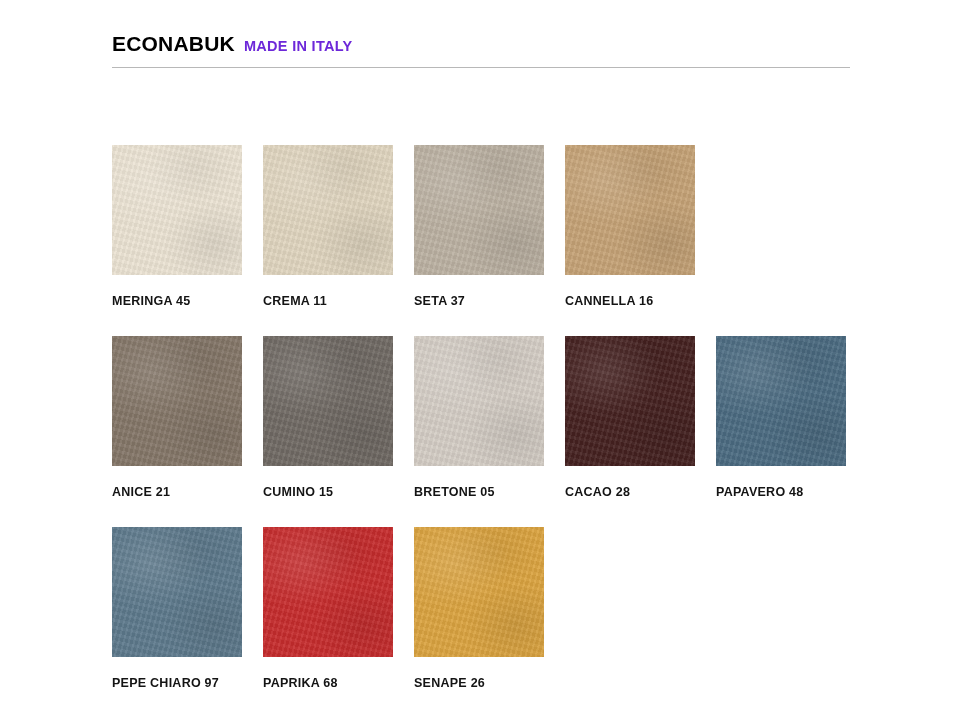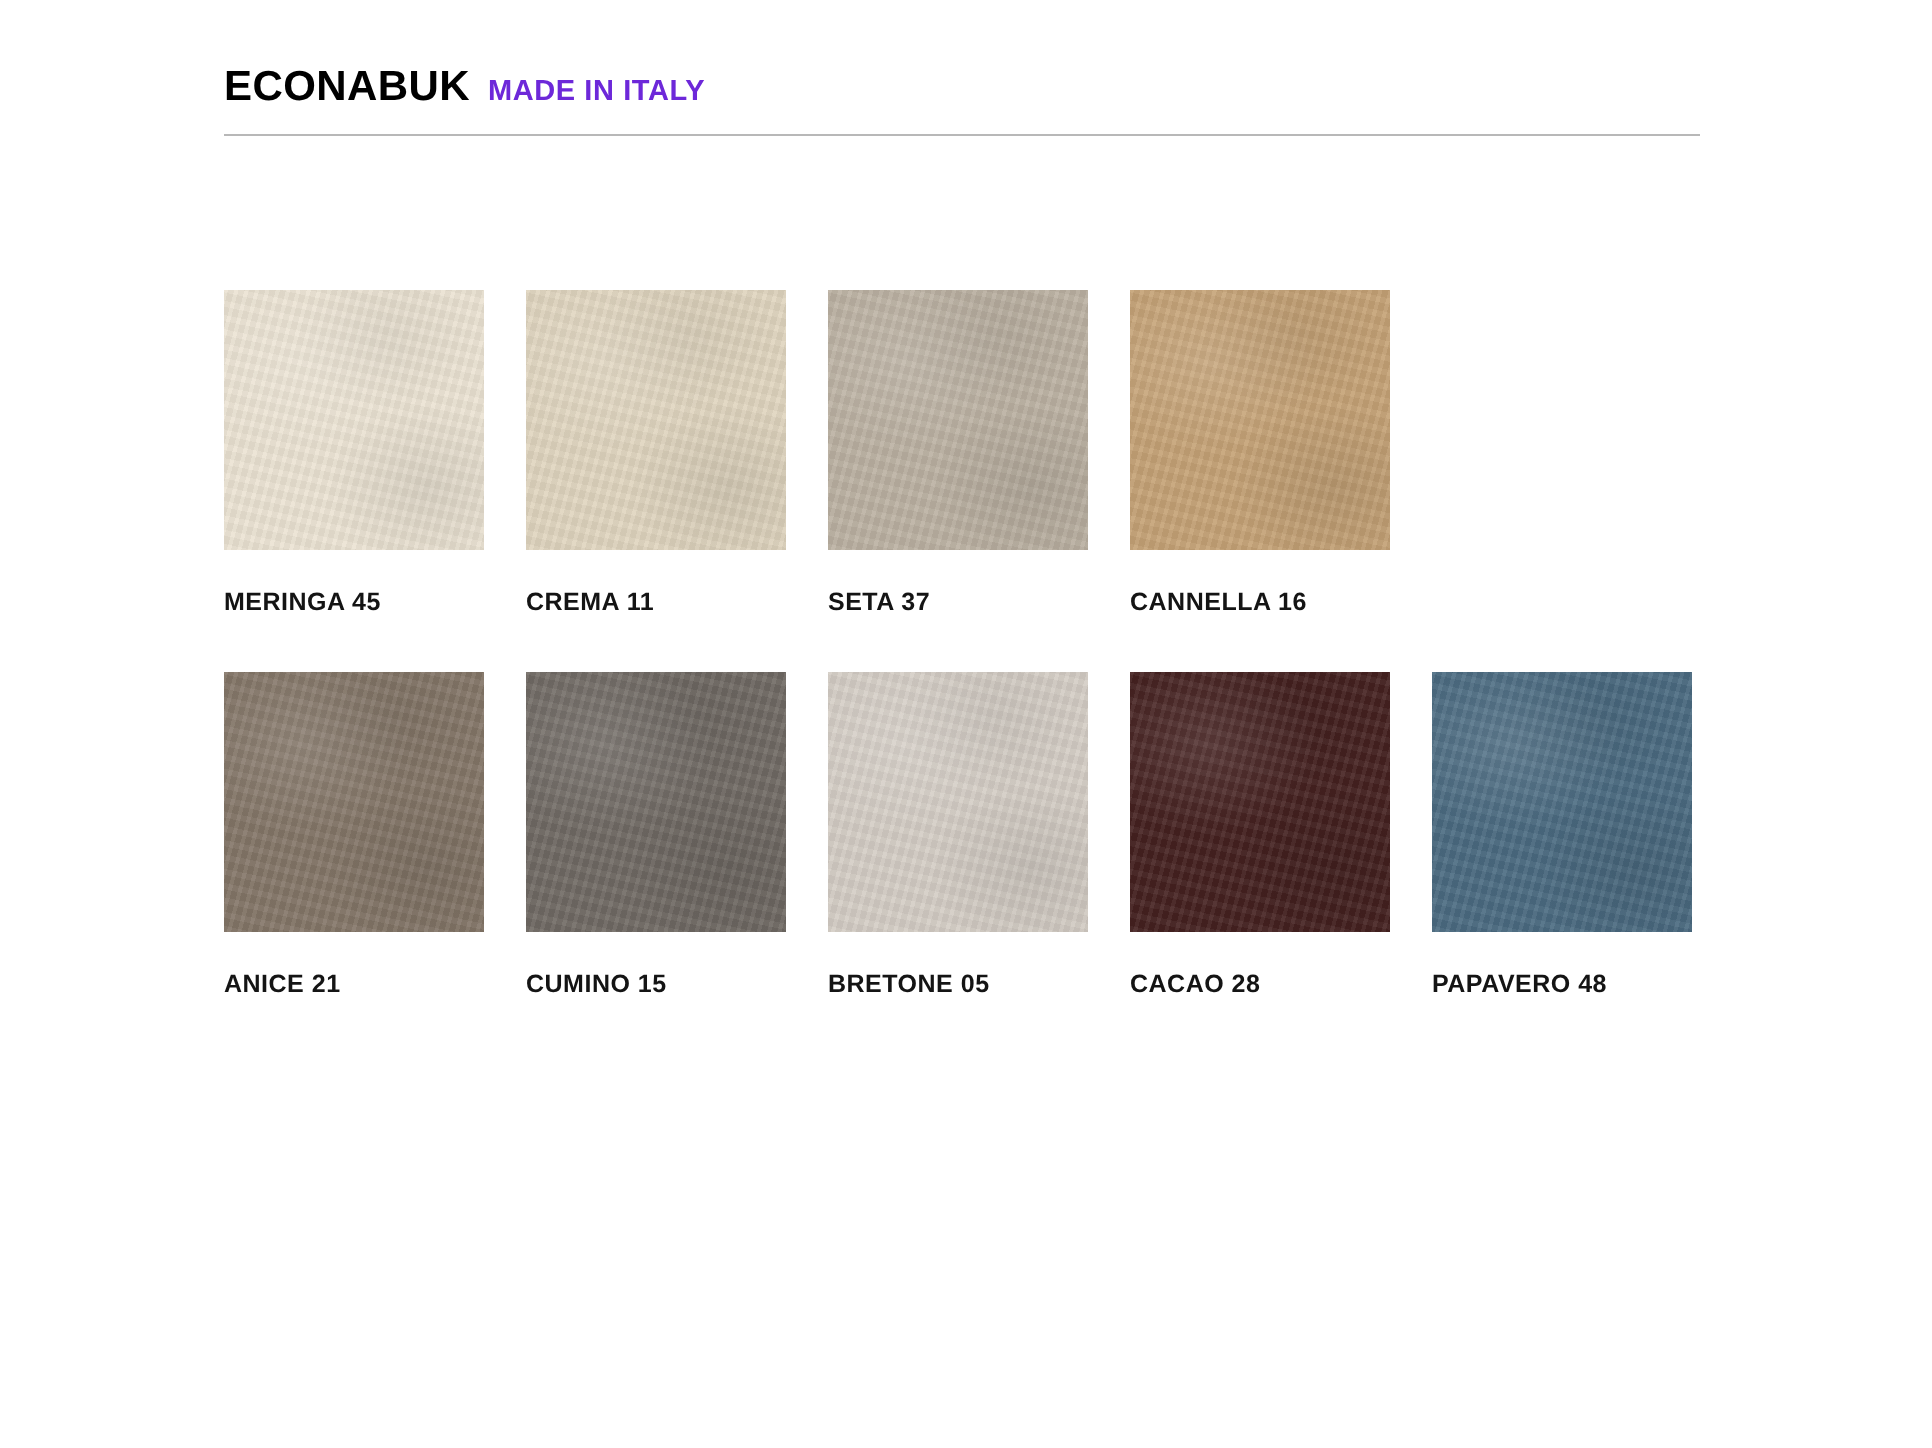--- a/index.html
+++ b/index.html
@@ -171,15 +171,29 @@
       <div class="cell">
         <div class="swatch" style="background-color: rgb(69, 33, 32);"></div>
         <div class="label">CACAO 28</div>
       </div>
       <div class="cell">
         <div class="swatch" style="background-color: rgb(75, 107, 129);"></div>
         <div class="label">PAPAVERO 48</div>
       </div>
     </div>
 
+    <div class="row">
+      <div class="cell">
+        <div class="swatch" style="background-color: rgb(93, 121, 140);"></div>
+        <div class="label">PEPE CHIARO 97</div>
+      </div>
+      <div class="cell">
+        <div class="swatch" style="background-color: rgb(198, 44, 45);"></div>
+        <div class="label">PAPRIKA 68</div>
+      </div>
+      <div class="cell">
+        <div class="swatch" style="background-color: rgb(219, 163, 64);"></div>
+        <div class="label">SENAPE 26</div>
+      </div>
+    </div>
 
   </div>
 </div>
 
 </body></html>

